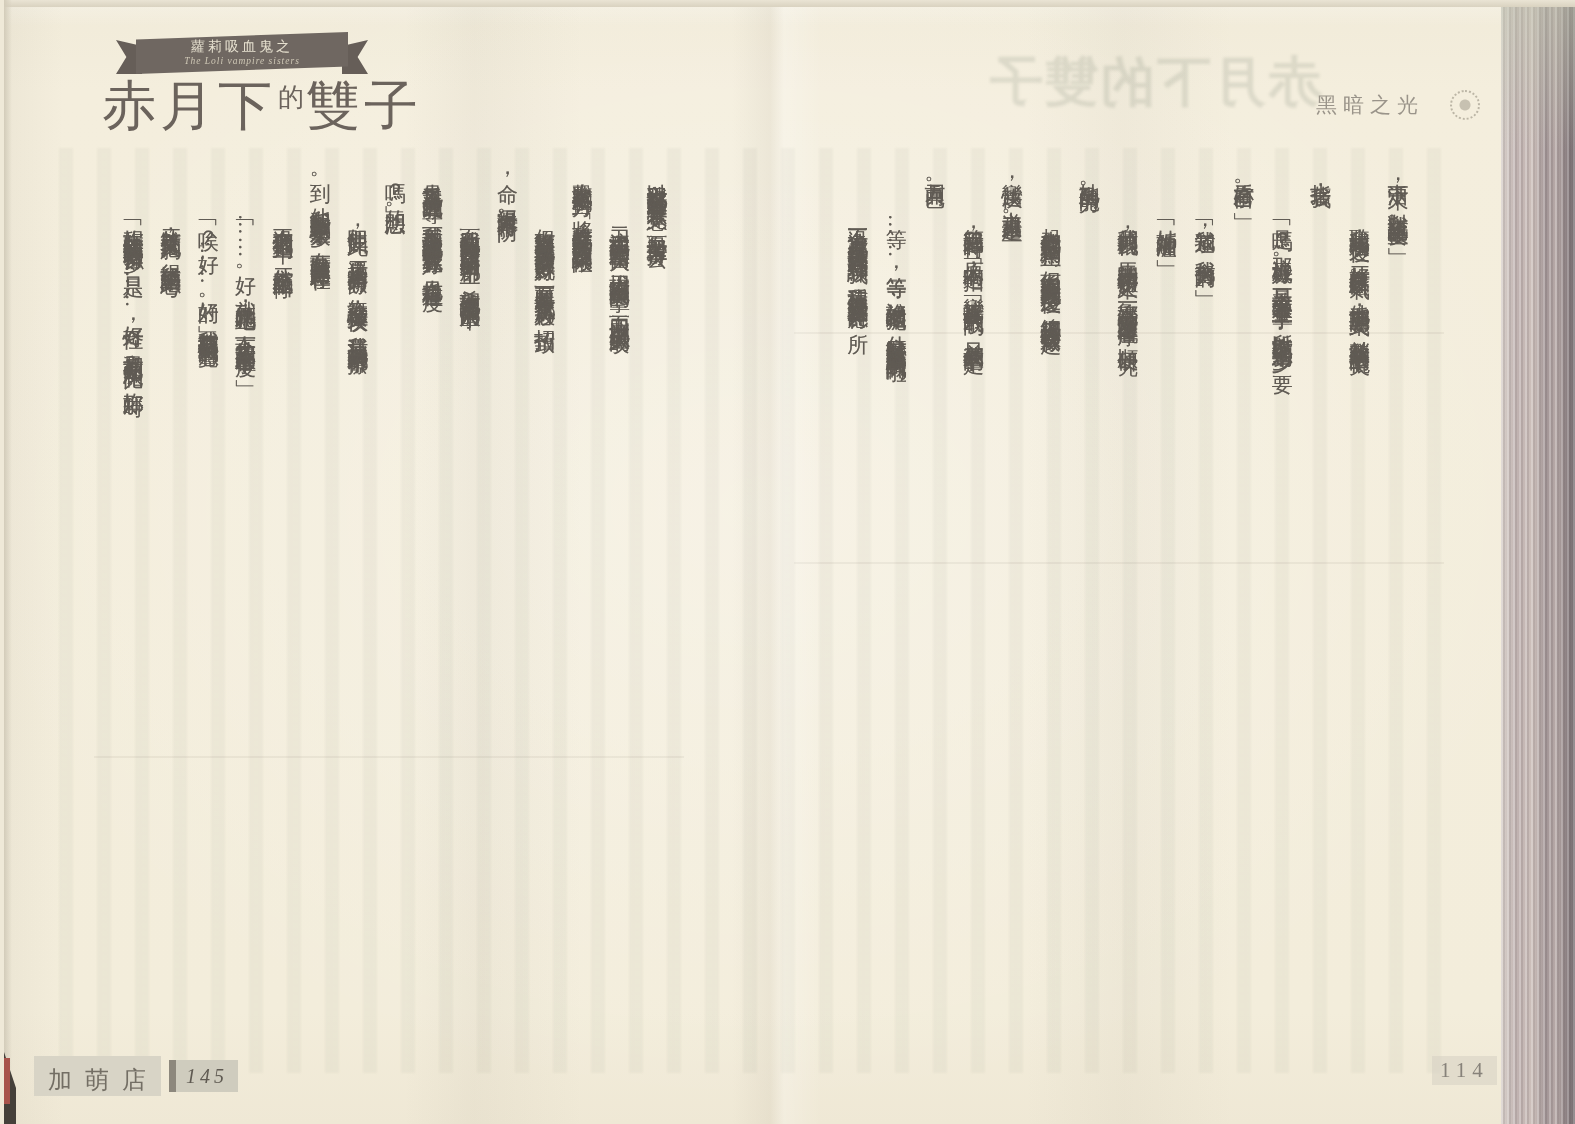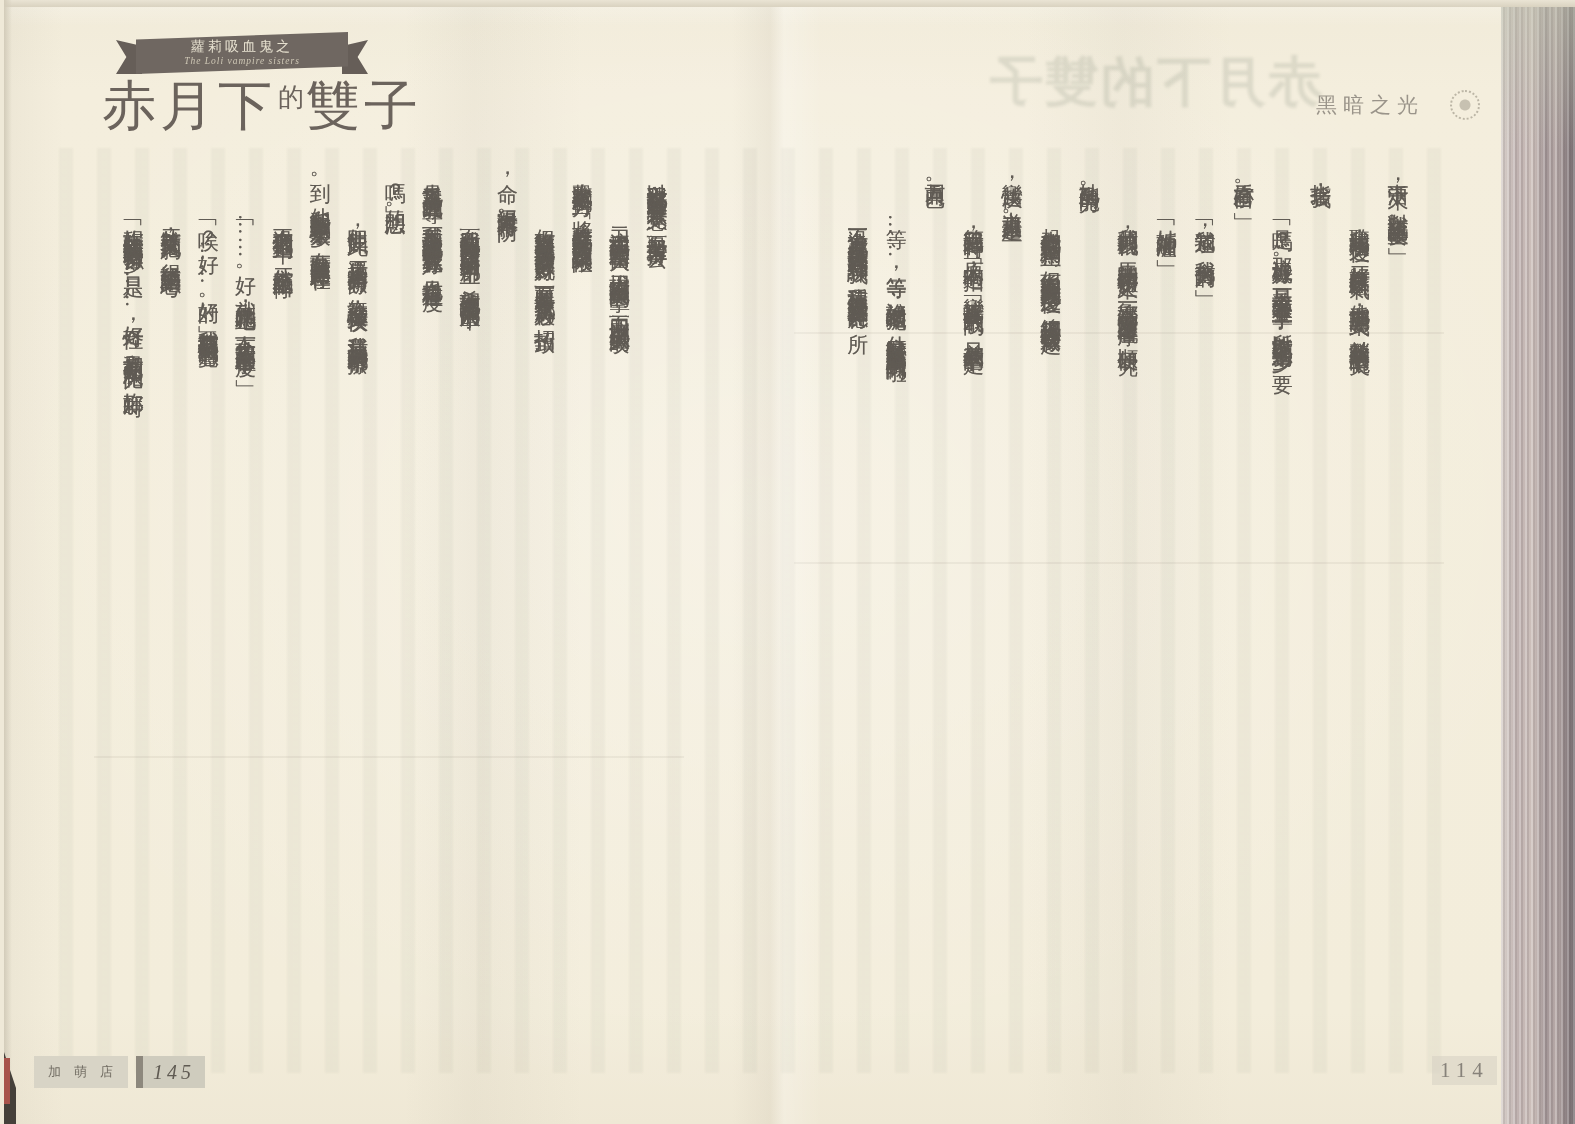--- a/index.html
+++ b/index.html
@@ -78,22 +78,22 @@
   .ornament{
     width:30px;height:30px;border-radius:50%;border:2px dotted #bcb6a6;box-sizing:border-box;
     background:radial-gradient(circle at 50% 50%, #c7c1b1 0 5px, rgba(0,0,0,0) 6px);
   }
   .rp-number{
     position:absolute;left:1428px;top:1056px;font-size:21px;letter-spacing:6px;
     color:#87827a;background:rgba(213,208,194,0.55);padding:2px 8px;
   }
   .lp-footer{position:absolute;left:30px;top:1056px;display:flex;align-items:center;}
   .lp-footer .label-strip{
-    background:#d8d4c6;color:#736e64;font-size:13px;letter-spacing:13px;
-    padding:4px 2px 4px 14px;height:24px;line-height:24px;
+    background:#d8d4c6;color:#736e64;font-size:24px;letter-spacing:13px;
+    padding:12px 2px 4px 14px;height:24px;line-height:24px;
   }
   .lp-footer .num-strip{
     background:#cfccbe;border-left:7px solid #8d887d;margin-left:8px;height:32px;
     display:flex;align-items:center;padding:0 10px;
   }
   .lp-footer .num{font-style:italic;font-size:20px;letter-spacing:4px;color:#5f5a52;}
   
   .vtext{
     position:absolute;writing-mode:vertical-rl;text-orientation:mixed;
     color:#605b54;font-size:21px;letter-spacing:1.8px;

